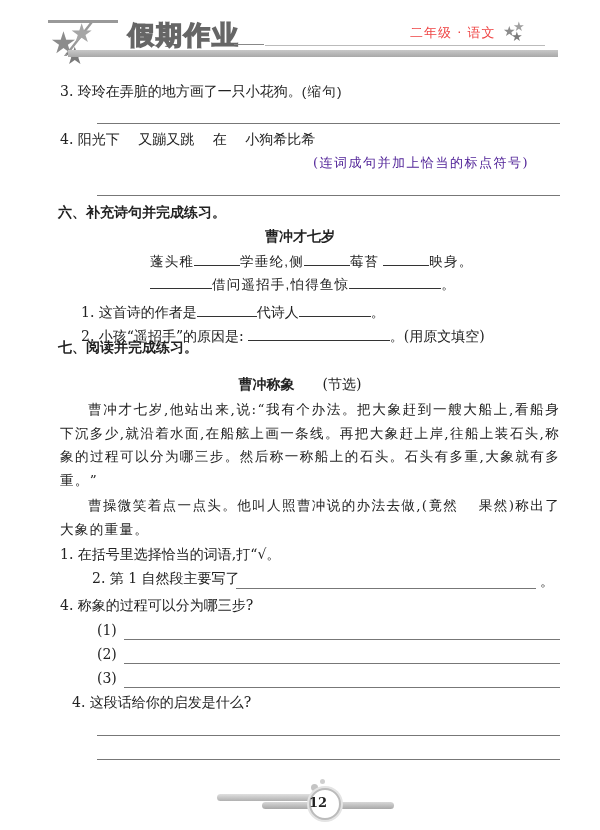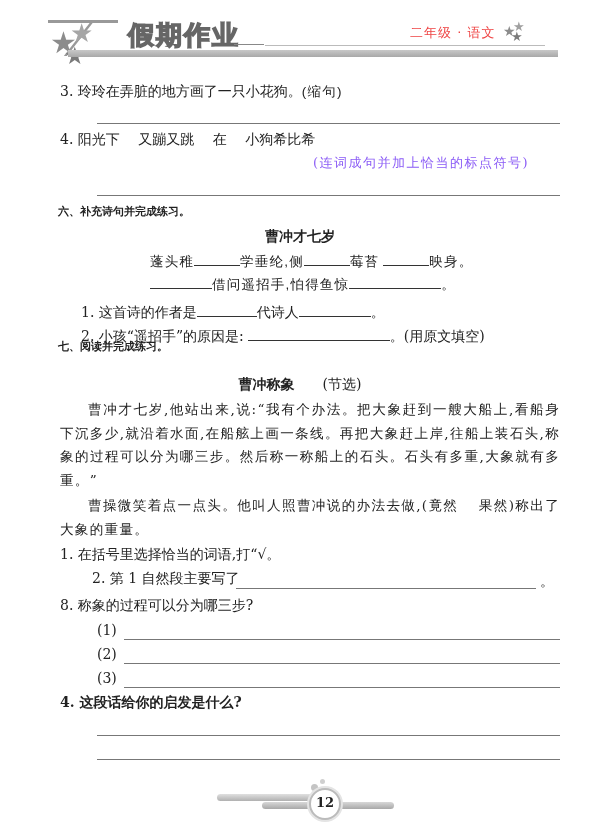--- a/index.html
+++ b/index.html
@@ -13,33 +13,33 @@
     .hdr-diag { position: absolute; left: 92px; top: 20px; width: 3px; height: 36px; background: #999; transform: skewX(-38deg); transform-origin: top left; }
     .hdr-title { position: absolute; left: 128px; top: 18px; font-family: "DejaVu Sans", sans-serif; font-weight: bold; font-size: 26px; letter-spacing: 2px; color: #fff; -webkit-text-stroke: 1.4px #666; }
     .hdr-title-underline { position: absolute; left: 234px; top: 44px; width: 30px; height: 1px; background: #888; }
     .hdr-grade { position: absolute; left: 410px; top: 24px; font-family: "DejaVu Sans", sans-serif; font-size: 13px; color: #ef4444; letter-spacing: 1px; }
     .star-cluster { position: absolute; }
     .star { position: absolute; color: #8a8a8a; line-height: 1; }
 
     
     .line { position: absolute; font-size: 14px; line-height: 18px; white-space: nowrap; color: #222; }
     .line.q { font-family: "DejaVu Serif", serif; }
-    .section { position: absolute; font-family: "DejaVu Sans", sans-serif; font-weight: bold; font-size: 11px; white-space: nowrap; color: #222; }
+    .section { position: absolute; font-family: "DejaVu Sans", sans-serif; font-weight: bold; font-size: 14px; white-space: nowrap; color: #222; }
     .center-title { position: absolute; left: 0; width: 600px; text-align: center; font-family: "DejaVu Sans", sans-serif; font-weight: bold; font-size: 14px; color: #222; }
     .kai { font-family: Liberation Sans, sans-serif; font-size: 13.5px; letter-spacing: 1.2px; }
-    .note { position: absolute; font-size: 13px; white-space: nowrap; letter-spacing: 1.5px; color: #8b5cf6; }
+    .note { position: absolute; font-size: 13px; white-space: nowrap; letter-spacing: 1.5px; color: #4c1d95; }
     .rule { position: absolute; height: 1px; background: #777; }
     .blank { display: inline-block; border-bottom: 1px solid #333; height: 14px; vertical-align: baseline; }
     .para { position: absolute; left: 60px; width: 500px; font-size: 13.6px; line-height: 23.5px; letter-spacing: 1.25px; color: #222; text-align: justify; }
 
     
     .ftr-bar1 { position: absolute; left: 217px; top: 794px; width: 120px; height: 7px; border-radius: 4px; background: linear-gradient(to bottom, #e0e0e0, #b0b0b0); }
     .ftr-bar2 { position: absolute; left: 262px; top: 802px; width: 132px; height: 7px; border-radius: 4px; background: linear-gradient(to bottom, #d8d8d8, #a8a8a8); }
     .ftr-circle { position: absolute; left: 309px; top: 788px; width: 32px; height: 32px; border-radius: 50%; background: #fff; border: 2px solid #bbb; box-shadow: 0 0 0 2px #e4e4e4; }
-    .ftr-num { position: absolute; left: 309px; top: 795px; width: 32px; text-align: center; font-family: "DejaVu Serif", serif; font-weight: bold; font-size: 13px; color: #222; }
+    .ftr-num { position: absolute; left: 309px; top: 795px; width: 32px; font-family: "DejaVu Serif", serif; font-weight: bold; font-size: 13px; color: #222; }
     .ftr-dot1 { position: absolute; left: 311px; top: 784px; width: 7px; height: 7px; border-radius: 50%; background: #c4c4c4; }
     .ftr-dot2 { position: absolute; left: 320px; top: 779px; width: 5px; height: 5px; border-radius: 50%; background: #cfcfcf; }
   </style>
 </head>
 <body>
 
 <div>
   <div class="hdr-slash"></div>
   <div class="hdr-diag"></div>
   <div class="star-cluster" style="left:44px;top:22px;">
@@ -93,29 +93,29 @@
 <div class="para" style="top:398px;text-indent:28px;">曹冲才七岁,他站出来,说:“我有个办法。把大象赶到一艘大船上,看船身下沉多少,就沿着水面,在船舷上画一条线。再把大象赶上岸,往船上装石头,称象的过程可以分为哪三步。然后称一称船上的石头。石头有多重,大象就有多重。”</div>
 <div class="para" style="top:494px;text-indent:28px;">曹操微笑着点一点头。他叫人照曹冲说的办法去做,(竟然　 果然)称出了大象的重量。</div>
 
 <div class="line q" style="left:60px;top:545px;">1. 在括号里选择恰当的词语,打“√。</div>
 <div class="line q" style="left:60px;top:569px;margin-left:32px;">
   <span>2. 第 1 自然段主要写了</span>
 </div>
 <div class="rule" style="left:236px;top:588px;width:300px;"></div>
 <div class="line q" style="left:540px;top:572px;">。</div>
 
-<div class="line q" style="left:60px;top:596px;">8. 称象的过程可以分为哪三步?</div>
+<div class="line q" style="left:60px;top:596px;">4. 称象的过程可以分为哪三步?</div>
 <div class="line q" style="left:97px;top:621px;">(1)</div>
 <div class="rule" style="left:124px;top:639px;width:436px;"></div>
 <div class="line q" style="left:97px;top:645px;">(2)</div>
 <div class="rule" style="left:124px;top:663px;width:436px;"></div>
 <div class="line q" style="left:97px;top:669px;">(3)</div>
 <div class="rule" style="left:124px;top:687px;width:436px;"></div>
 
-<div class="line q" style="left:60px;top:693px;font-weight:bold;">4. 这段话给你的启发是什么?</div>
+<div class="line q" style="left:72px;top:693px;">4. 这段话给你的启发是什么?</div>
 <div class="rule" style="left:97px;top:735px;width:463px;"></div>
 <div class="rule" style="left:97px;top:759px;width:463px;"></div>
 
 <div>
   <div class="ftr-bar1"></div>
   <div class="ftr-bar2"></div>
   <div class="ftr-dot2"></div>
   <div class="ftr-dot1"></div>
   <div class="ftr-circle"></div>
   <div class="ftr-num">12</div>

